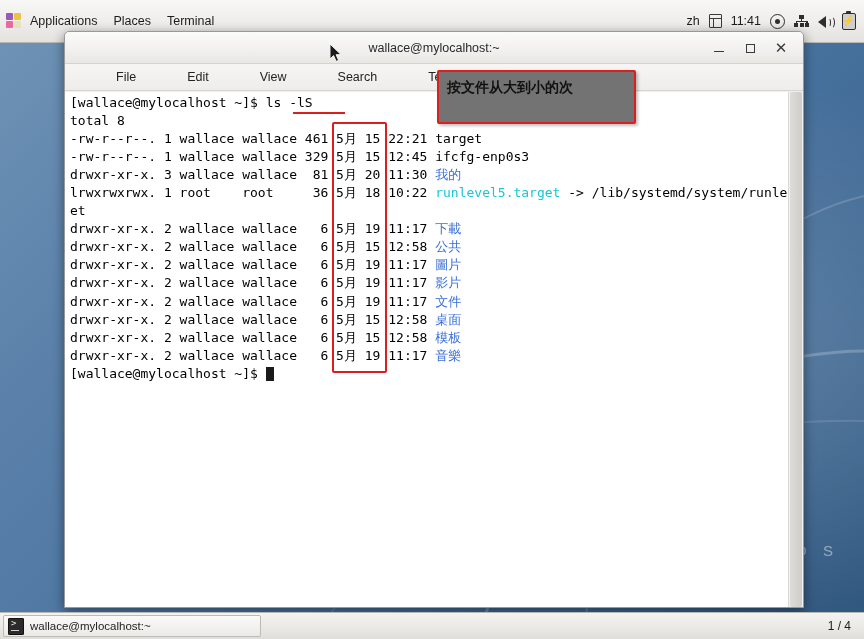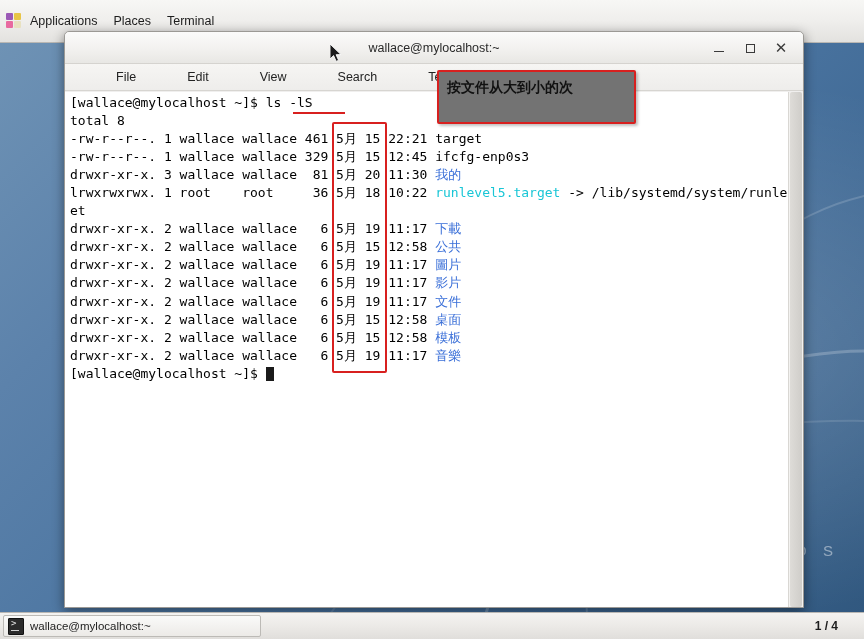--- a/index.html
+++ b/index.html
@@ -371,25 +371,24 @@
     color: #e6e6e6; font-size: 9px;
     font-family: "DejaVu Sans Mono", monospace;
   }
   .term-mini-icon::after {
     content: "";
     position: absolute; left: 2px; bottom: 3px; width: 8px;
     border-bottom: 1px solid #cfcfcf;
   }
   #workspace-ind {
     margin-left: auto;
-    margin-right: 20px;
+    margin-right: 7px;
     font-size: 12px;
     color: #1d1d1d;
     padding: 2px 6px;
-    font-weight: bold;
   }
 </style>
 </head>
 <body>
 
 <div id="desktop">
   <div class="wp-swoosh wp-s1"></div>
   <div class="wp-swoosh wp-s2"></div>
   <div class="wp-swoosh wp-s3"></div>
   <div id="wp-brand">T O S</div>
@@ -399,20 +398,44 @@
   <div id="apps-icon">
     <i></i>
       <i></i>
       <i></i>
       <i></i>
   </div>
   <div class="panel-menu">Applications</div>
   <div class="panel-menu">Places</div>
   <div class="panel-menu">Terminal</div>
 
+  <div id="panel-right">
+    <span class="pr-text">zh</span>
+    <span class="cal-ico"></span>
+    <span class="pr-text">11:41</span>
+    <span class="sysico ico-target"></span>
+    <span class="sysico ico-net">
+      <b class="n1"></b>
+        <b class="nl"></b>
+        <b class="nv"></b>
+        <b class="nv2"></b>
+        <b class="nv3"></b>
+        <b class="n2"></b>
+        <b class="n3"></b>
+        <b class="n4"></b>
+    </span>
+    <span class="sysico ico-vol">
+      <b></b>
+        <i class="w1"></i>
+        <i class="w2"></i>
+    </span>
+    <span class="ico-batt">
+        <span>⚡</span>
+      </span>
+  </div>
 </div>
 
 <div id="term-window">
 
   <div id="titlebar">
     <div id="window-title">wallace@mylocalhost:~</div>
     <div id="win-ctrls">
       <div class="wc wc-min"></div>
       <div class="wc wc-max"></div>
       <div class="wc wc-close">✕</div>

